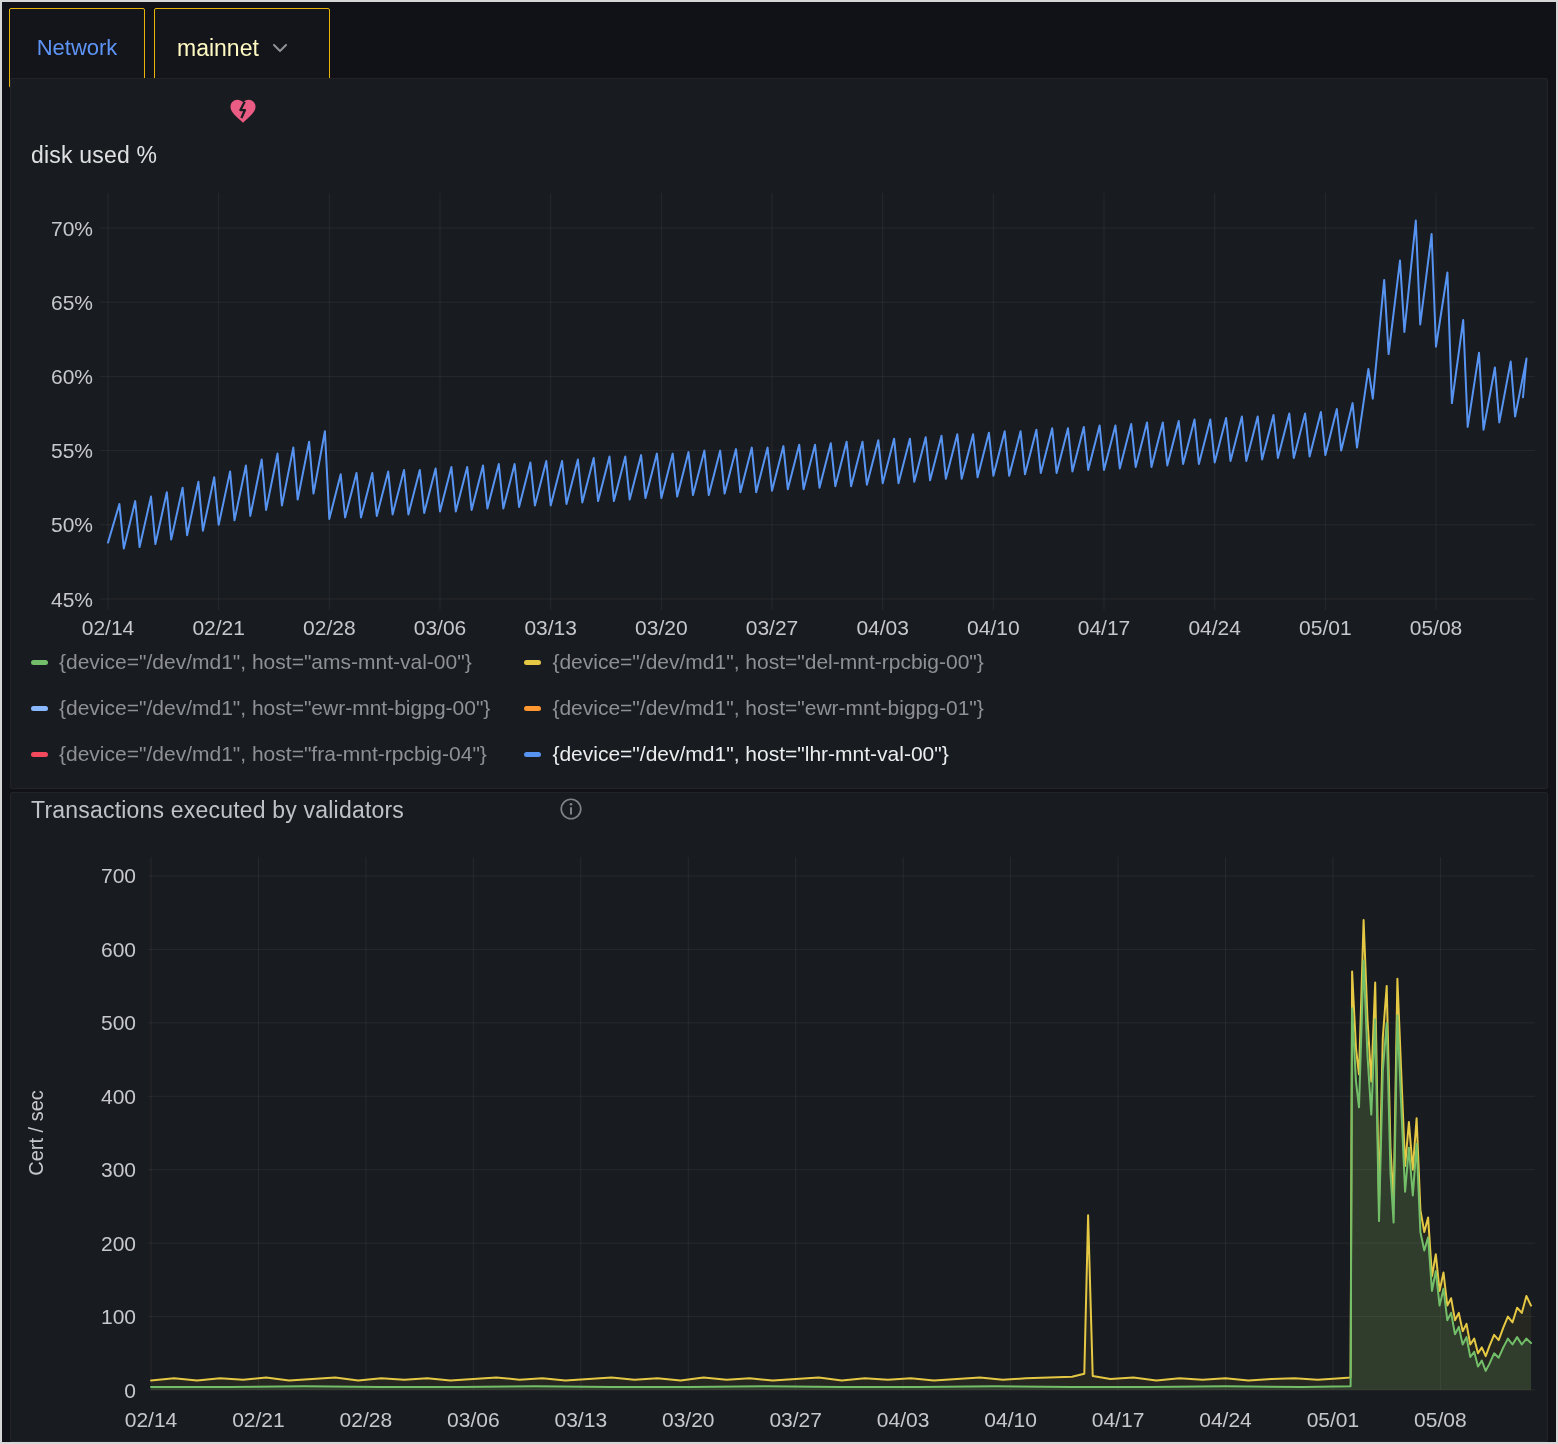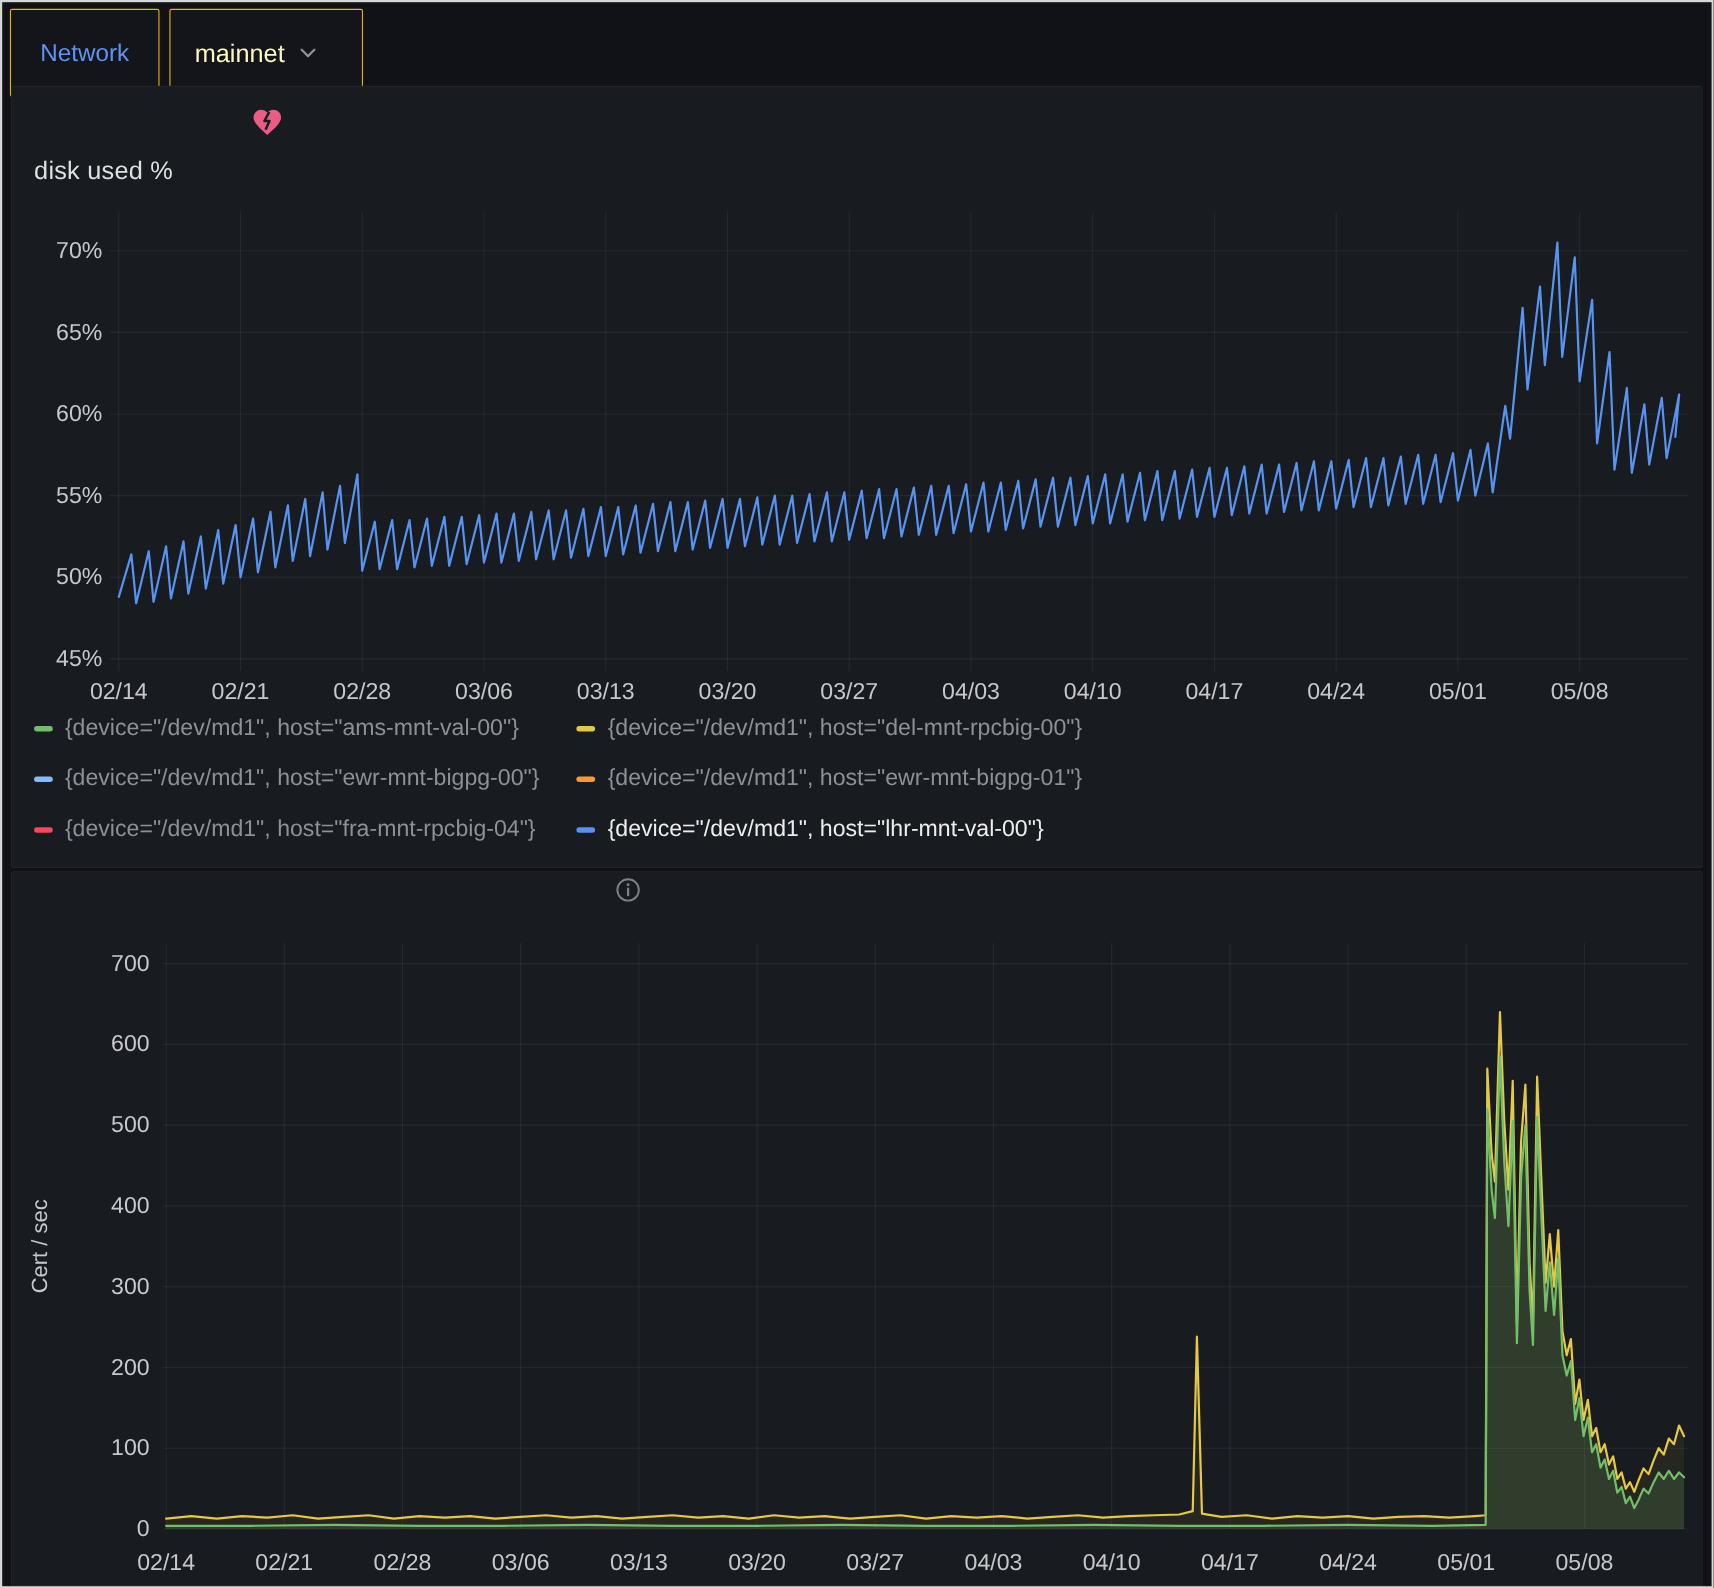--- a/index.html
+++ b/index.html
@@ -128,20 +128,21 @@
         <span>{device="/dev/md1", host="fra-mnt-rpcbig-04"}</span>
       </div>
       <div class="legend-item hl">
         <span class="legend-chip" style="background: rgb(87, 148, 242);"></span>
         <span>{device="/dev/md1", host="lhr-mnt-val-00"}</span>
       </div>
     </div>
 </section>
 
 <section class="panel" id="panel-tx">
+  <div class="panel-title">Transactions executed by validators</div>
   <svg class="info-icon" width="26" height="26" viewBox="0 0 24 24">
     <circle cx="12" cy="12" r="9" fill="none" stroke="#7E8187" stroke-width="1.6"></circle>
     <line x1="12" y1="11" x2="12" y2="16.4" stroke="#7E8187" stroke-width="1.9" stroke-linecap="round"></line>
     <circle cx="12" cy="7.6" r="1.25" fill="#7E8187"></circle>
   </svg>
   <svg class="chart" id="chart-tx" width="1536" height="648">
       <g stroke="rgba(204,204,220,0.08)" stroke-width="1">
         <line x1="140" x2="140" y1="64" y2="597"></line>
         <line x1="247.45" x2="247.45" y1="64" y2="597"></line>
         <line x1="354.9" x2="354.9" y1="64" y2="597"></line>

